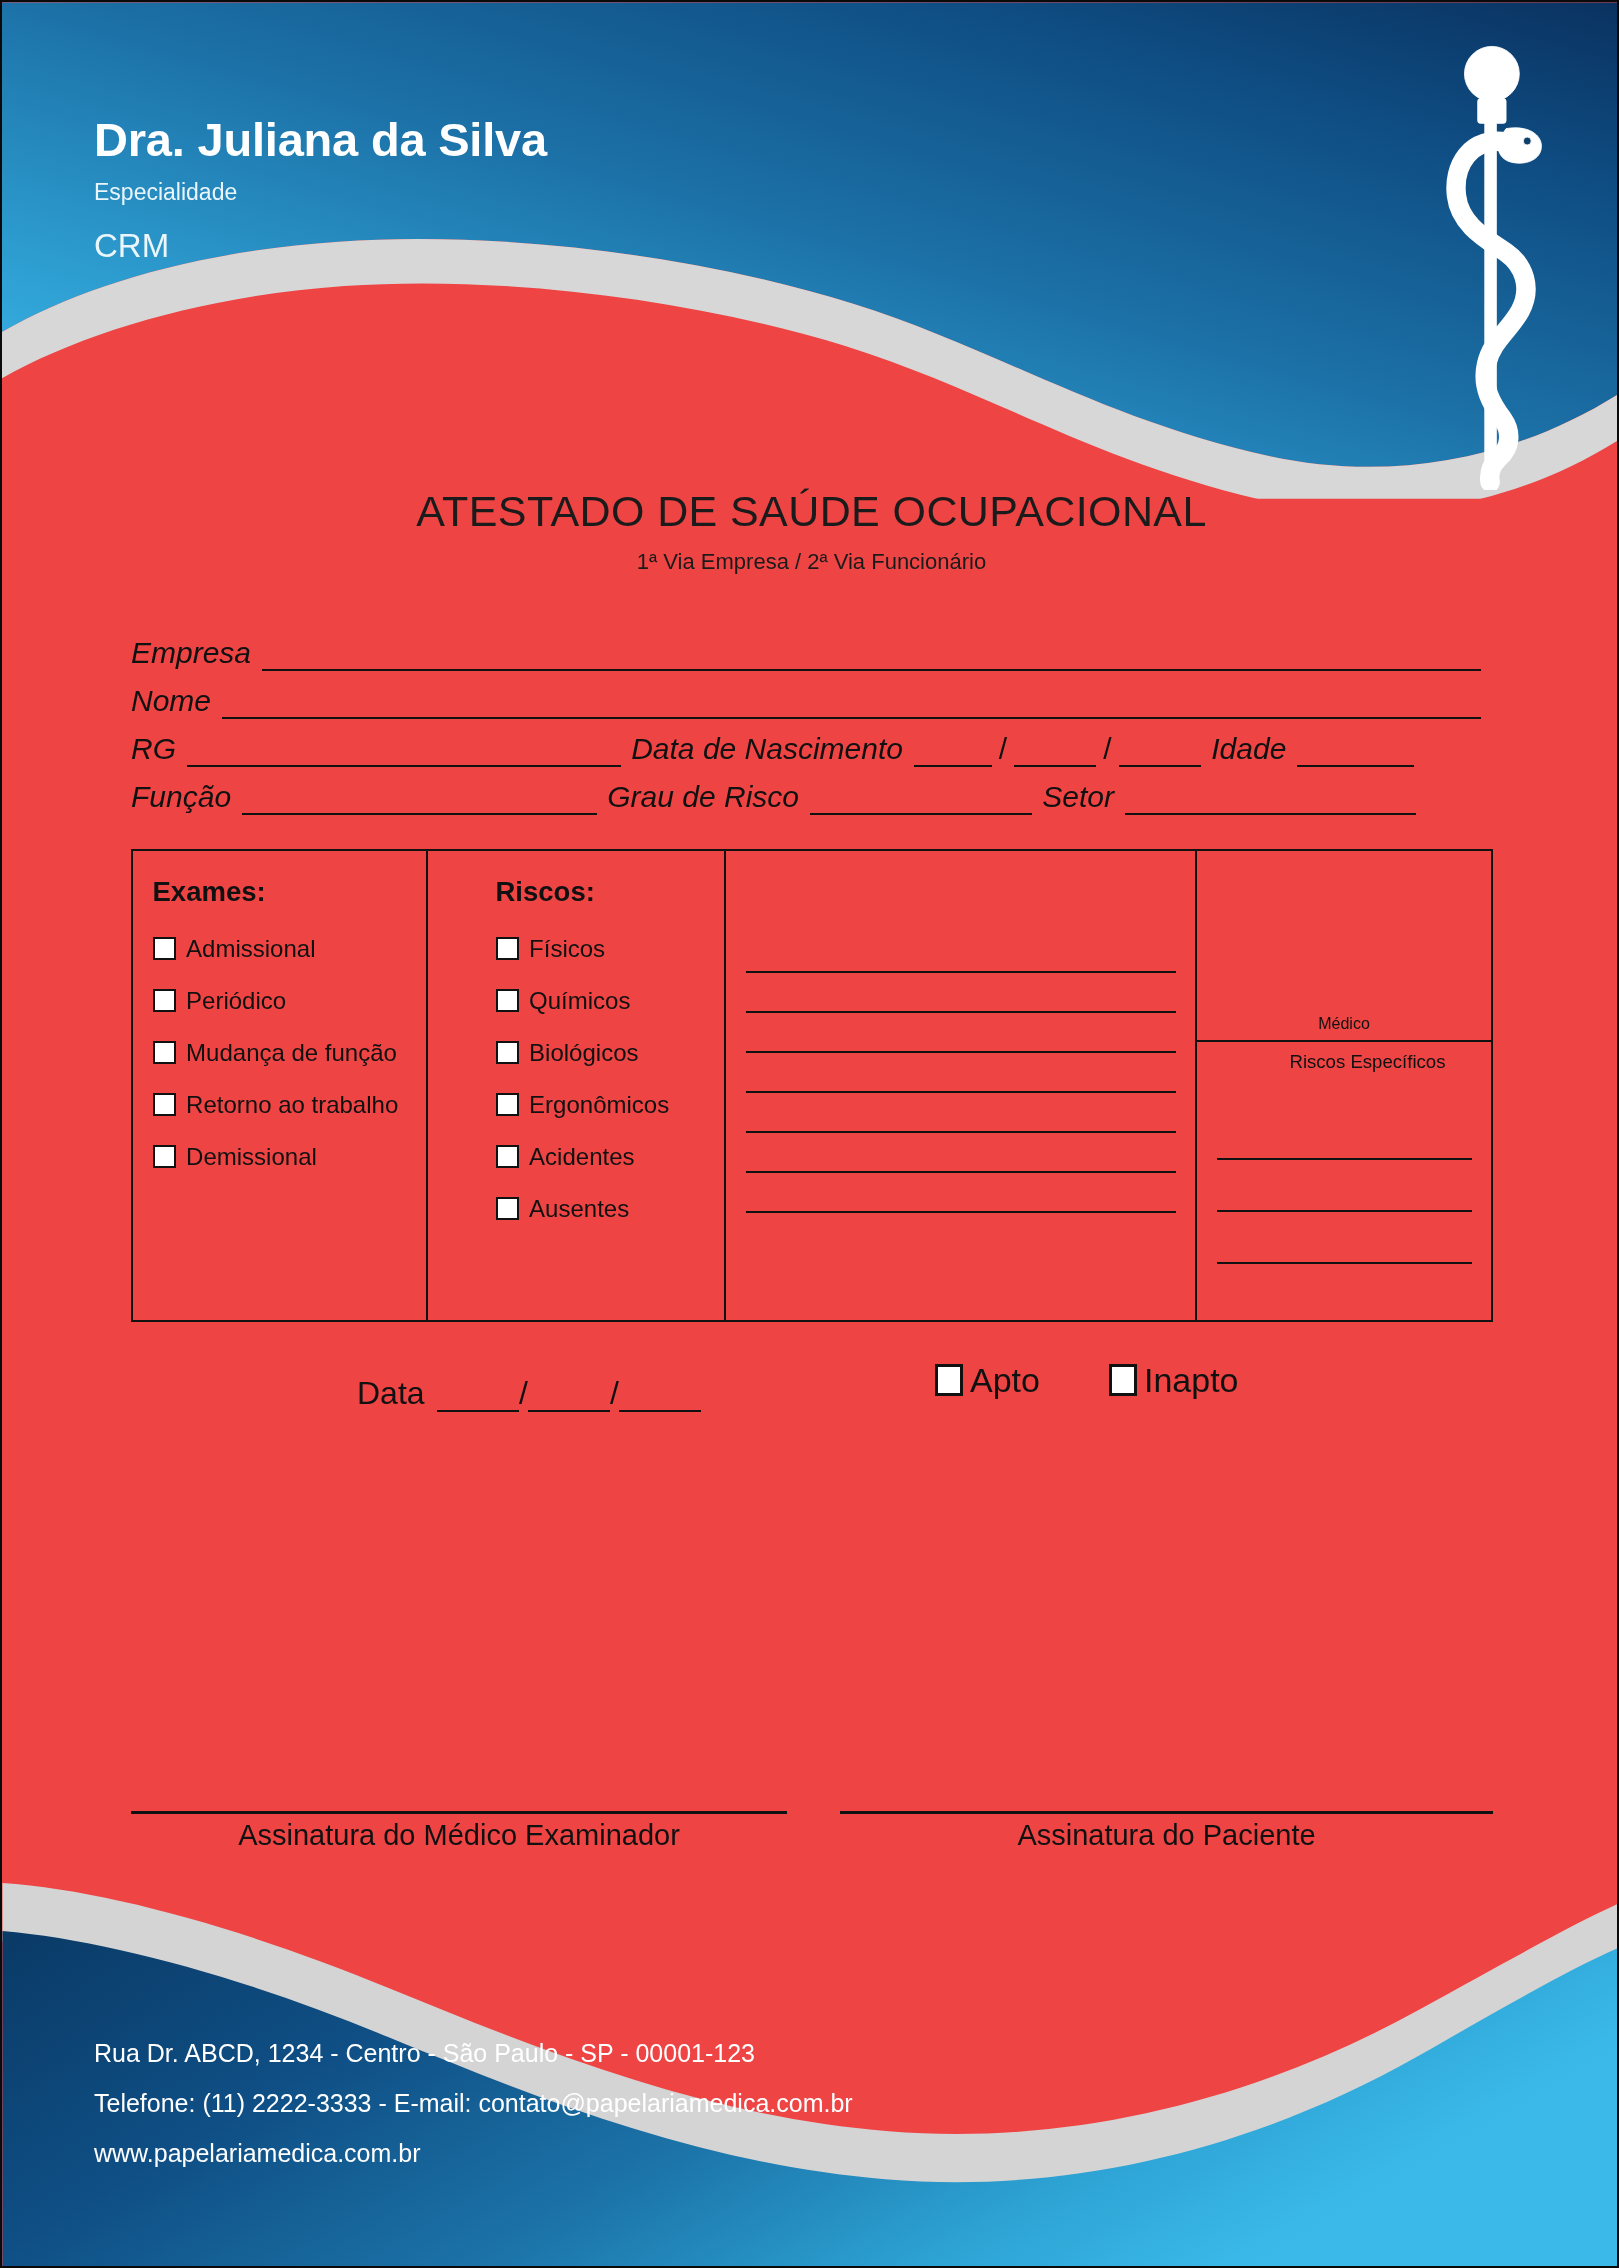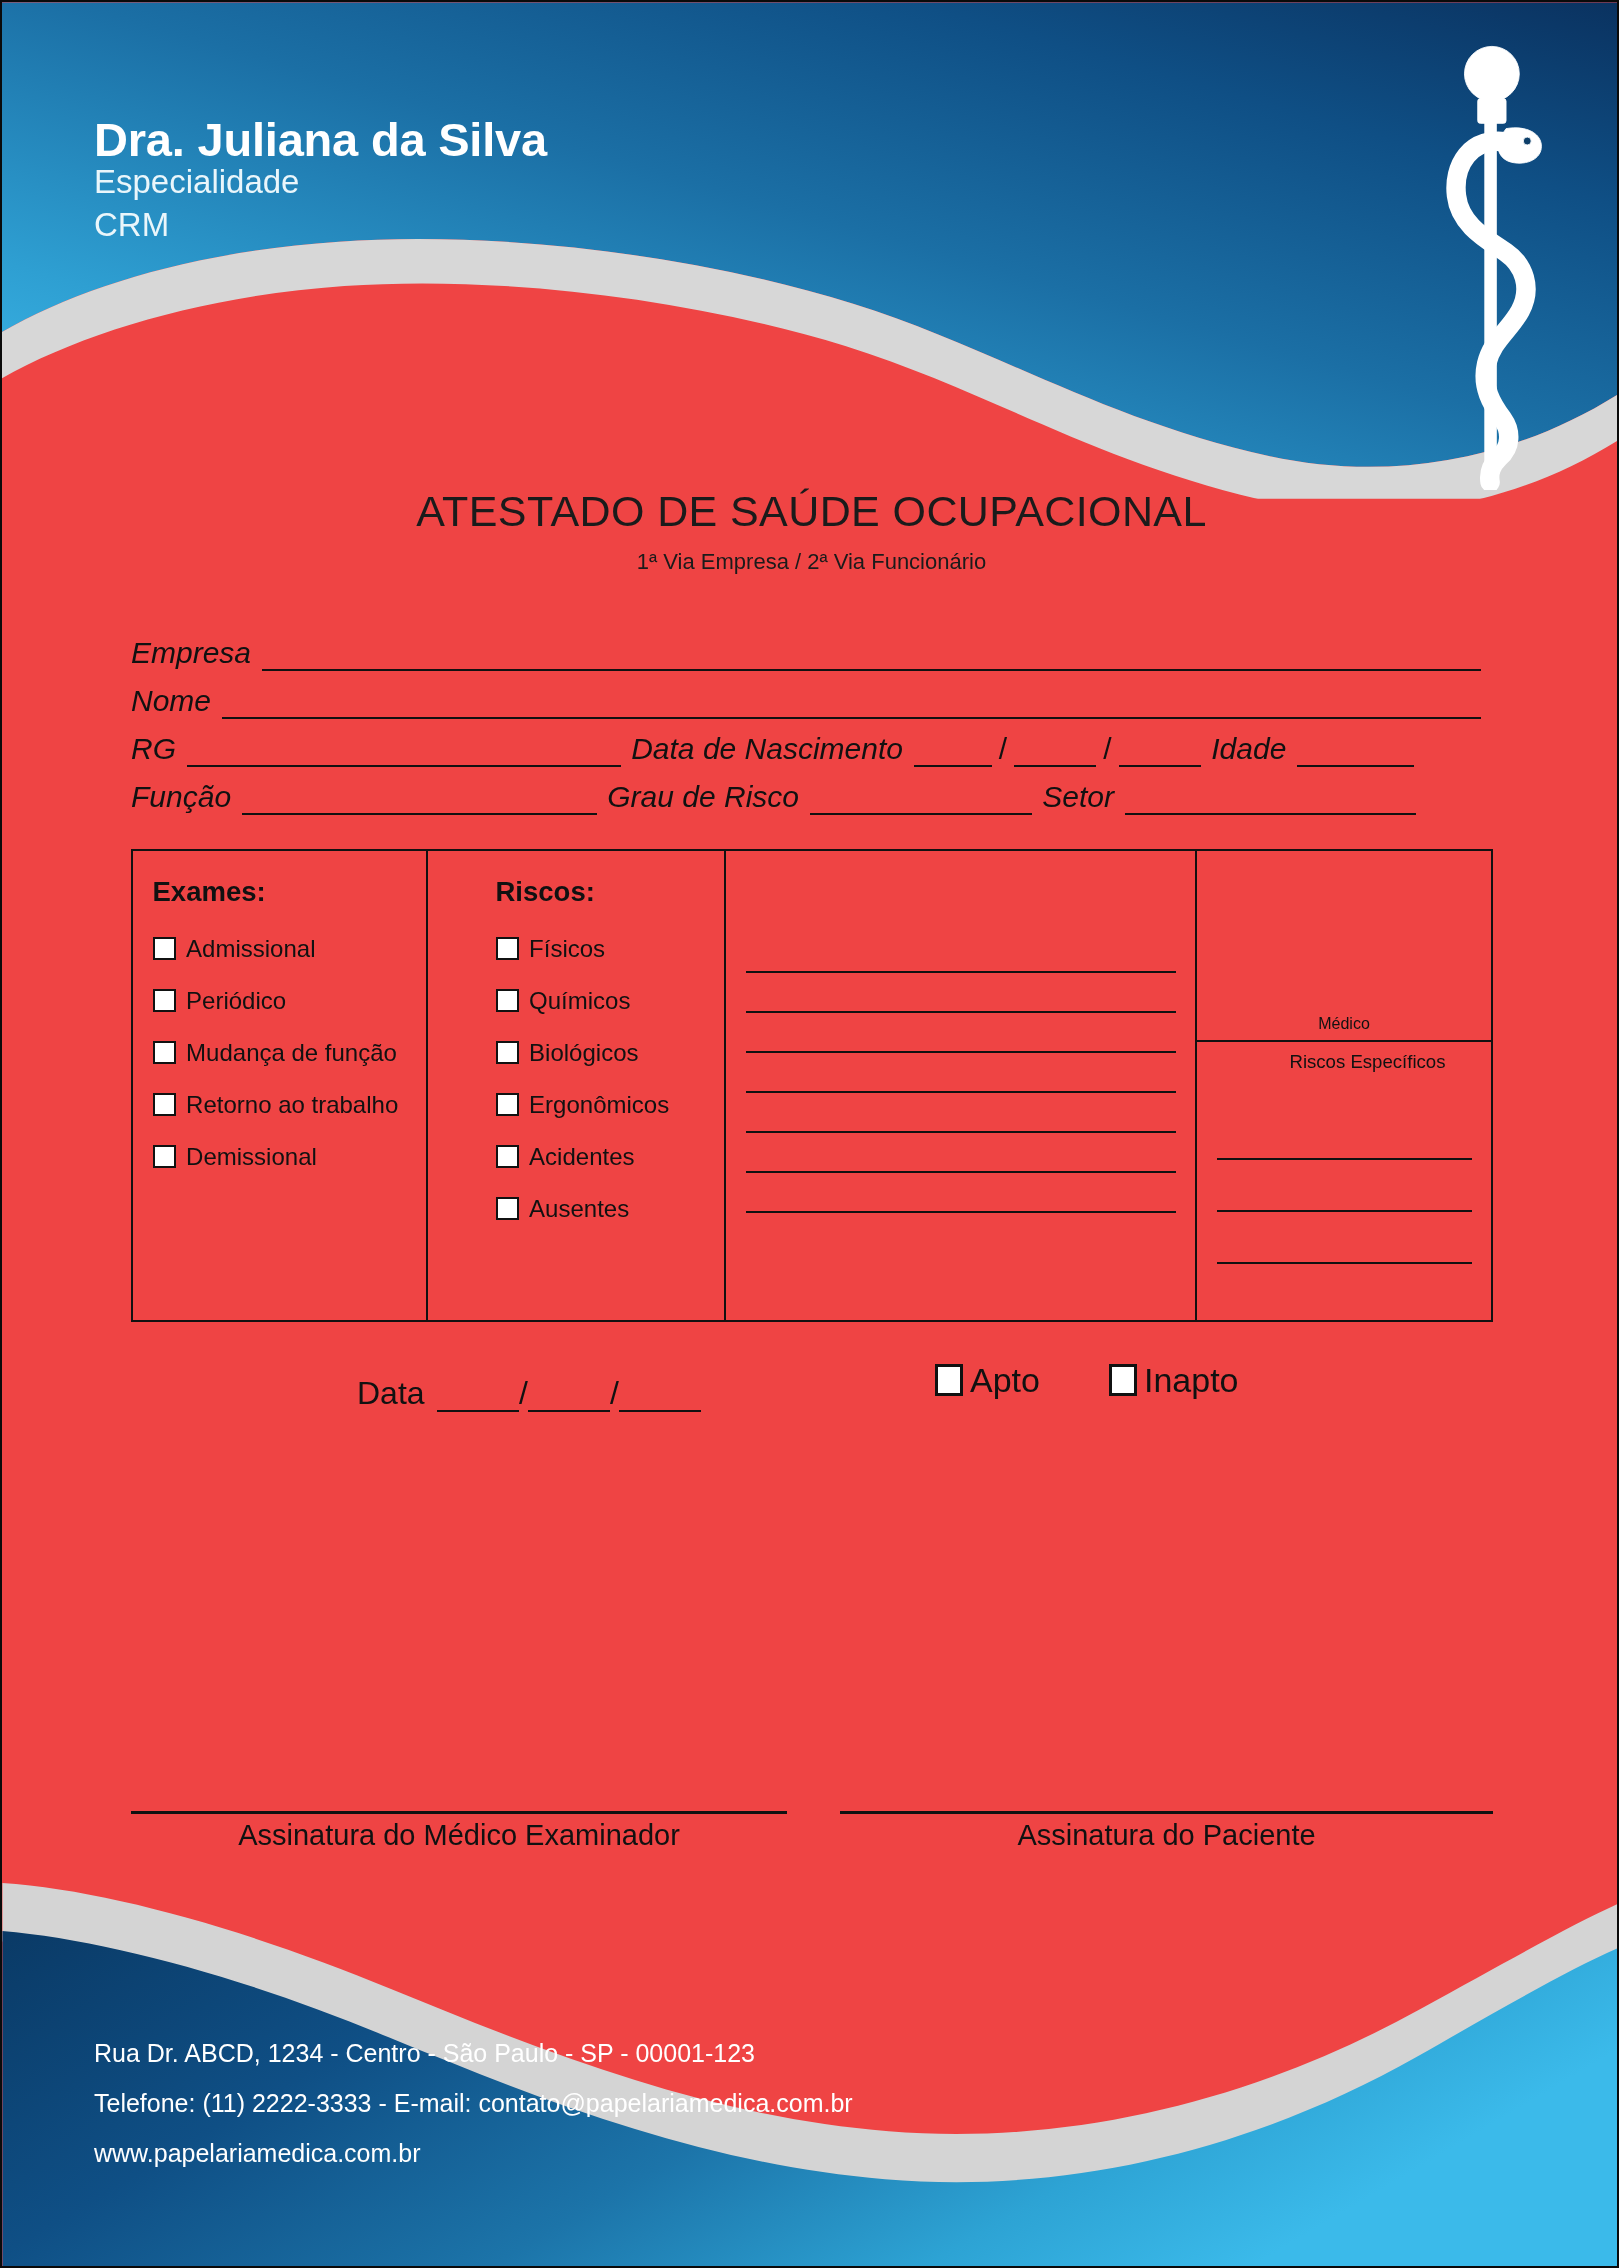--- a/index.html
+++ b/index.html
@@ -30,30 +30,30 @@
   .doctor-name{
     color:#ffffff;
     font-size:47px;
     font-weight:bold;
     letter-spacing:-0.2px;
     line-height:1.05;
     white-space:nowrap;
   }
   .doctor-specialty{
     color:#eaf6fb;
-    font-size:33px;
+    font-size:23px;
     font-weight:400;
-    margin-top:0;
+    margin-top:16px;
     line-height:1.1;
   }
   .doctor-crm{
     color:#eaf6fb;
     font-size:33px;
     font-weight:400;
-    margin-top:6px;
+    margin-top:22px;
     line-height:1.1;
   }
 
   
   .doc-title{
     position:absolute; left:0; top:485px; width:1619px;
     text-align:center;
     font-size:43px;
     color:#1b1b1b;
     letter-spacing:0.4px;

